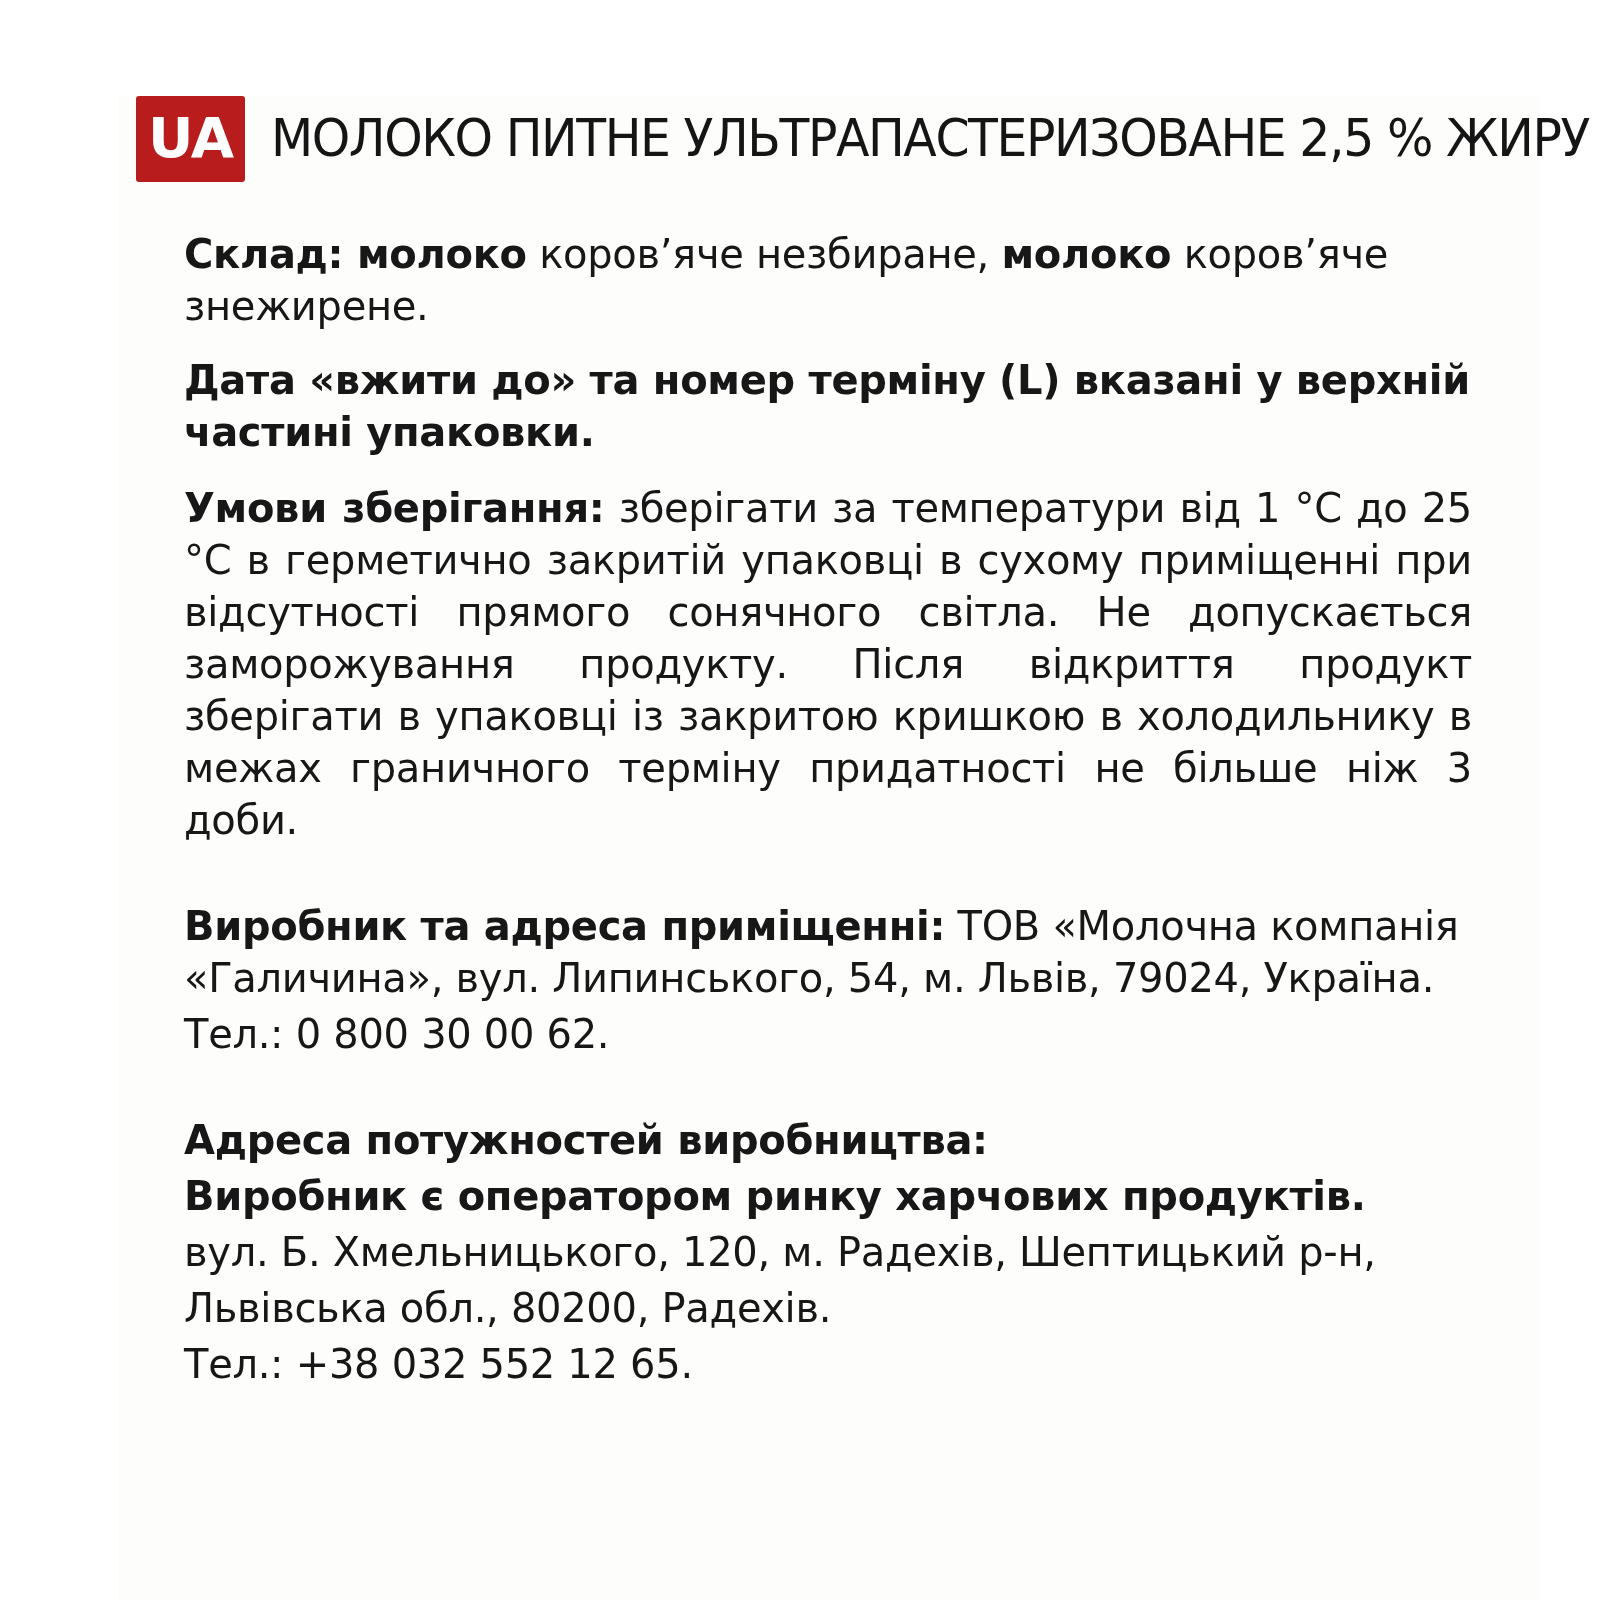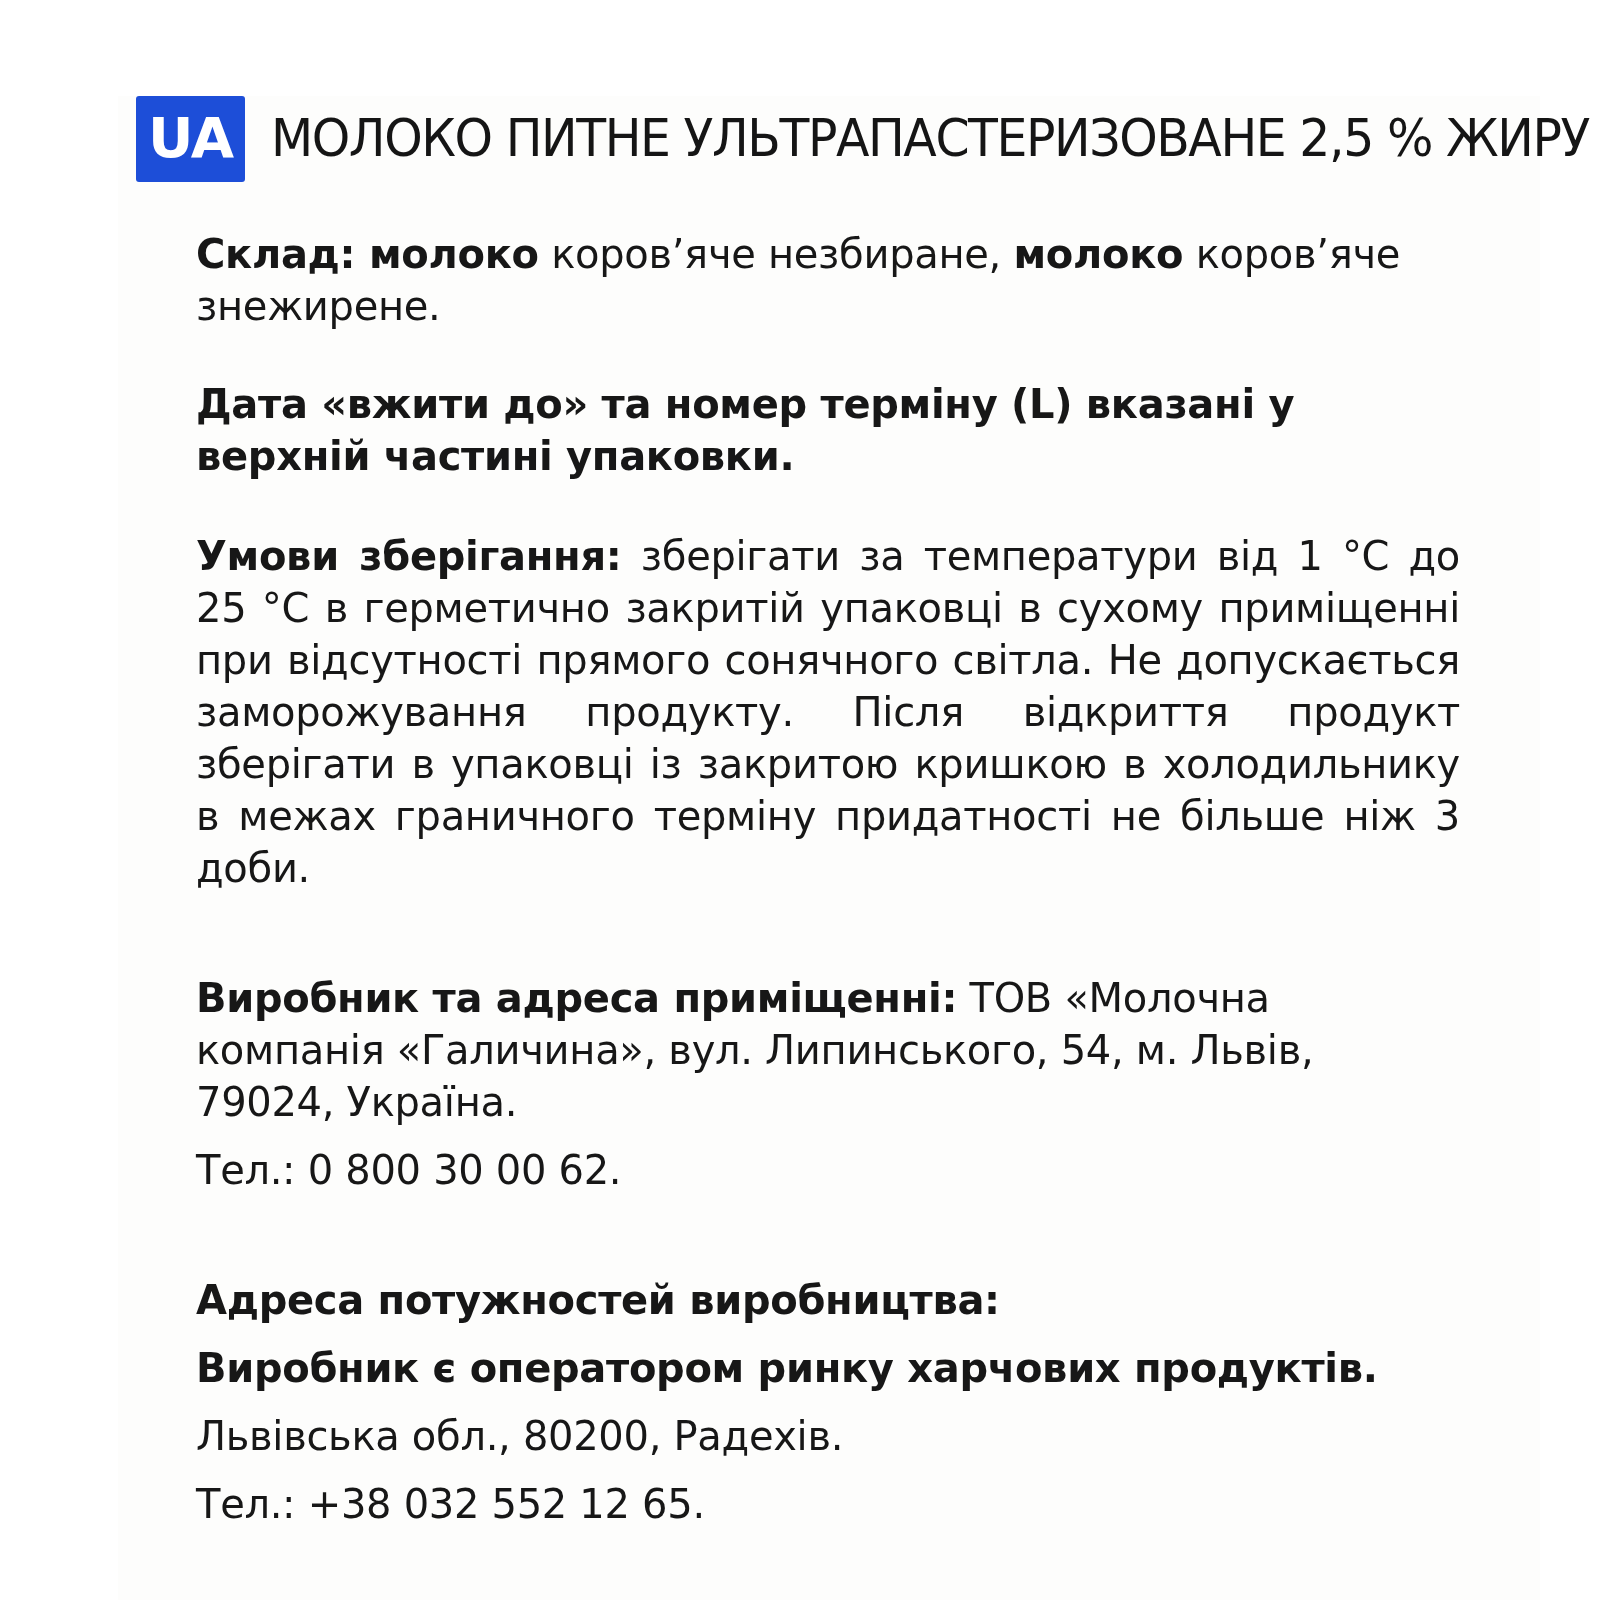--- a/index.html
+++ b/index.html
@@ -52,21 +52,21 @@
   }
 
   
   .header-row {
     display: flex;
     align-items: center;
     gap: 26px;
     padding-left: 18px;
   }
   .ua-badge {
-    background: #1d4ed8;
+    background: #b91c1c;
     color: #ffffff;
     font-weight: 700;
     font-size: 56px;
     line-height: 1;
     letter-spacing: -1px;
     padding: 14px 12px 16px 12px;
     border-radius: 3px;
     font-family: "DejaVu Sans", "Liberation Sans", sans-serif;
     flex: 0 0 auto;
   }
@@ -79,21 +79,21 @@
     transform-origin: left center;
     white-space: nowrap;
     color: #151515;
   }
 
   
   .block {
     padding: 0 62px 0 62px;
   }
   p {
-    margin: 16px;
+    margin: 4px;
     font-size: 40px;
     line-height: 1.30;
     color: #171717;
     letter-spacing: -0.3px;
   }
   .b { font-weight: 700; }
   .gap-2 { height: 14px; }
   .gap-3 { height: 16px; }
   .gap-4 { height: 46px; }
   .gap-5 { height: 46px; }
@@ -137,18 +137,19 @@
     <div class="block">
       <p><span class="b">Виробник та адреса приміщенні:</span><span> ТОВ «Молочна компанія «Галичина», вул. Липинського, 54, м. Львів, 79024, Україна.</span></p>
       <p>Тел.: 0 800 30 00 62.</p>
     </div>
 
     <div class="gap-5"></div>
 
     <div class="block">
       <p class="b">Адреса потужностей виробництва:</p>
       <p class="b">Виробник є оператором ринку харчових продуктів.</p>
+      <p>вул. Б. Хмельницького, 120, м. Радехів, Шептицький р-н,</p>
       <p>Львівська обл., 80200, Радехів.</p>
       <p>Тел.: +38 032 552 12 65.</p>
     </div>
 
   </div>
 </div>
 
 </body></html>

